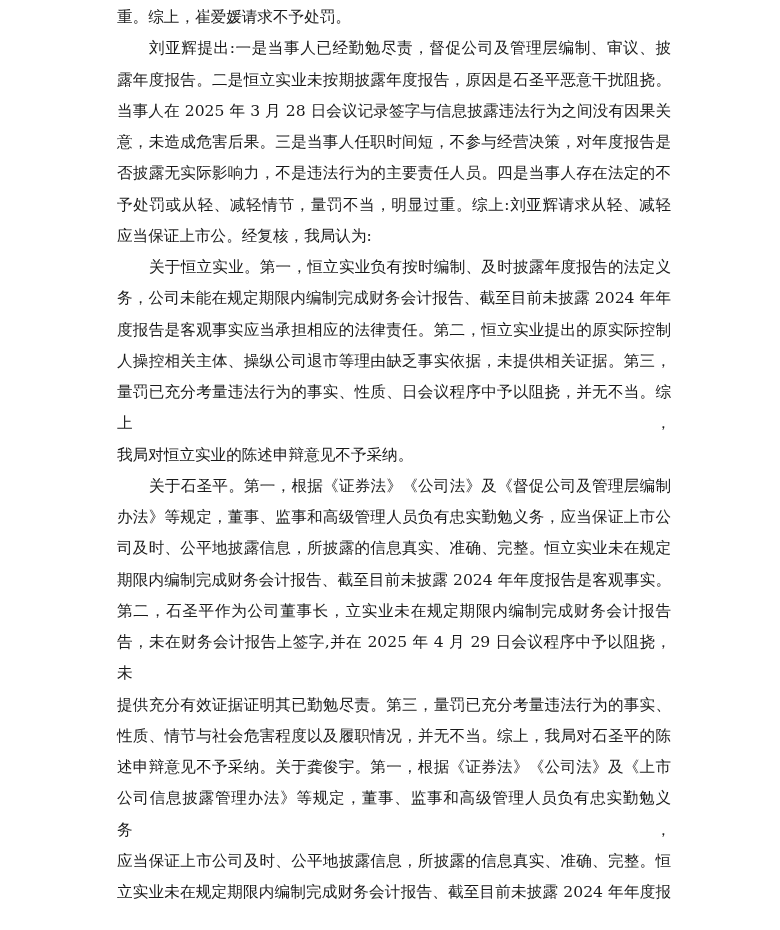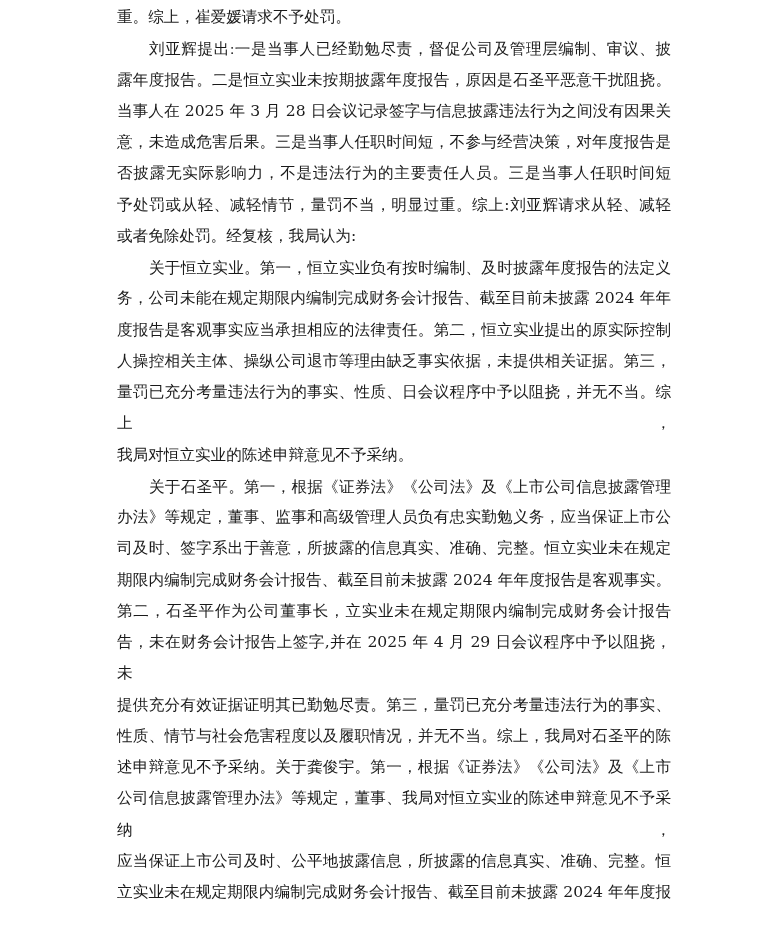--- a/index.html
+++ b/index.html
@@ -24,63 +24,62 @@
       font-family: "DejaVu Serif", "Liberation Serif", serif;
       font-size: 15.6px;
       line-height: 31.25px;
       color: #1a1a1a;
       text-align: justify;
       text-align-last: justify;
       letter-spacing: 0;
     }
     .para.indent {
       text-indent: 32px;
-      font-family: Liberation Serif, serif;
     }
     .para.last-left {
       text-align-last: left;
     }
   </style>
 </head>
 <body>
 
 <div class="page">
 
   <div>
     <p class="para last-left">重。综上，崔爱媛请求不予处罚。</p>
   </div>
 
   <div>
     <p class="para indent">刘亚辉提出:一是当事人已经勤勉尽责，督促公司及管理层编制、审议、披</p>
     <p class="para">露年度报告。二是恒立实业未按期披露年度报告，原因是石圣平恶意干扰阻挠。</p>
     <p class="para">当事人在 2025 年 3 月 28 日会议记录签字与信息披露违法行为之间没有因果关</p>
     <p class="para">意，未造成危害后果。三是当事人任职时间短，不参与经营决策，对年度报告是</p>
-    <p class="para">否披露无实际影响力，不是违法行为的主要责任人员。三是当事人任职时间短</p>
+    <p class="para">否披露无实际影响力，不是违法行为的主要责任人员。四是当事人存在法定的不</p>
     <p class="para">予处罚或从轻、减轻情节，量罚不当，明显过重。综上:刘亚辉请求从轻、减轻</p>
-    <p class="para last-left">或者免除处罚。经复核，我局认为:</p>
+    <p class="para last-left">应当保证上市公。经复核，我局认为:</p>
   </div>
 
   <div>
     <p class="para indent">关于恒立实业。第一，恒立实业负有按时编制、及时披露年度报告的法定义</p>
     <p class="para">务，公司未能在规定期限内编制完成财务会计报告、截至目前未披露 2024 年年</p>
     <p class="para">度报告是客观事实应当承担相应的法律责任。第二，恒立实业提出的原实际控制</p>
     <p class="para">人操控相关主体、操纵公司退市等理由缺乏事实依据，未提供相关证据。第三，</p>
     <p class="para">量罚已充分考量违法行为的事实、性质、日会议程序中予以阻挠，并无不当。综上，</p>
     <p class="para last-left">我局对恒立实业的陈述申辩意见不予采纳。</p>
   </div>
 
   <div>
-    <p class="para indent">关于石圣平。第一，根据《证券法》《公司法》及《上市公司信息披露管理</p>
+    <p class="para indent">关于石圣平。第一，根据《证券法》《公司法》及《督促公司及管理层编制</p>
     <p class="para">办法》等规定，董事、监事和高级管理人员负有忠实勤勉义务，应当保证上市公</p>
-    <p class="para">司及时、签字系出于善意，所披露的信息真实、准确、完整。恒立实业未在规定</p>
+    <p class="para">司及时、公平地披露信息，所披露的信息真实、准确、完整。恒立实业未在规定</p>
     <p class="para">期限内编制完成财务会计报告、截至目前未披露 2024 年年度报告是客观事实。</p>
     <p class="para">第二，石圣平作为公司董事长，立实业未在规定期限内编制完成财务会计报告</p>
     <p class="para">告，未在财务会计报告上签字,并在 2025 年 4 月 29 日会议程序中予以阻挠，未</p>
     <p class="para">提供充分有效证据证明其已勤勉尽责。第三，量罚已充分考量违法行为的事实、</p>
     <p class="para">性质、情节与社会危害程度以及履职情况，并无不当。综上，我局对石圣平的陈</p>
     <p class="para">述申辩意见不予采纳。关于龚俊宇。第一，根据《证券法》《公司法》及《上市</p>
-    <p class="para">公司信息披露管理办法》等规定，董事、我局对恒立实业的陈述申辩意见不予采纳，</p>
+    <p class="para">公司信息披露管理办法》等规定，董事、监事和高级管理人员负有忠实勤勉义务，</p>
     <p class="para">应当保证上市公司及时、公平地披露信息，所披露的信息真实、准确、完整。恒</p>
     <p class="para">立实业未在规定期限内编制完成财务会计报告、截至目前未披露 2024 年年度报</p>
 
   </div>
 
 </div>
 
 </body></html>

